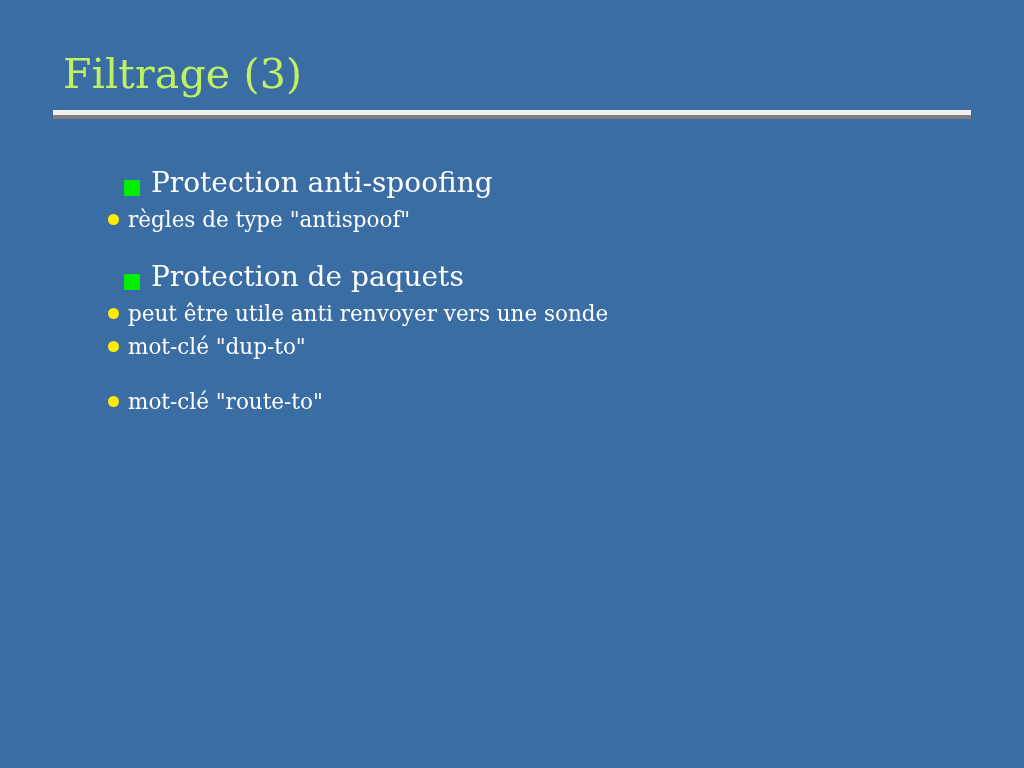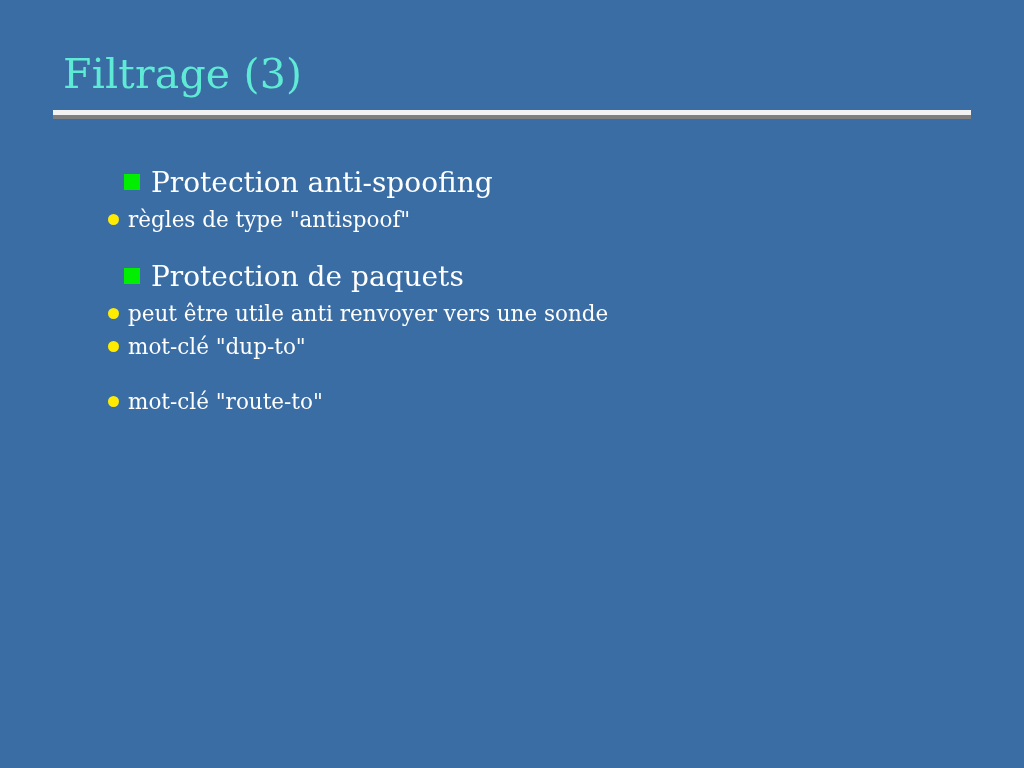--- a/index.html
+++ b/index.html
@@ -28,21 +28,21 @@
   .title-block {
     position: absolute;
     left: 53px;
     top: 48px;
     width: 918px;
   }
   .slide-title {
     font-family: "DejaVu Serif", "Liberation Serif", serif;
     font-size: 41px;
     line-height: 52px;
-    color: #5eead4;
+    color: #bef264;
     font-weight: normal;
     letter-spacing: 0.2px;
     white-space: nowrap;
     margin: 0;
     padding: 0 0 0 10px;
   }
   .title-rule {
     position: absolute;
     left: 53px;
     top: 110px;
@@ -69,21 +69,21 @@
   .group {
     margin: 0 0 22px 0;
   }
   .group:last-child {
     margin-bottom: 0;
   }
 
   
   .l1-row {
     display: flex;
-    align-items: flex-start;
+    align-items: center;
     margin: 0 0 2px 0;
     padding-left: 44px;
   }
   .bullet-square {
     flex: 0 0 auto;
     width: 16px;
     height: 16px;
     background: #00ee00;
     margin-top: 10px;
     margin-right: 11px;

